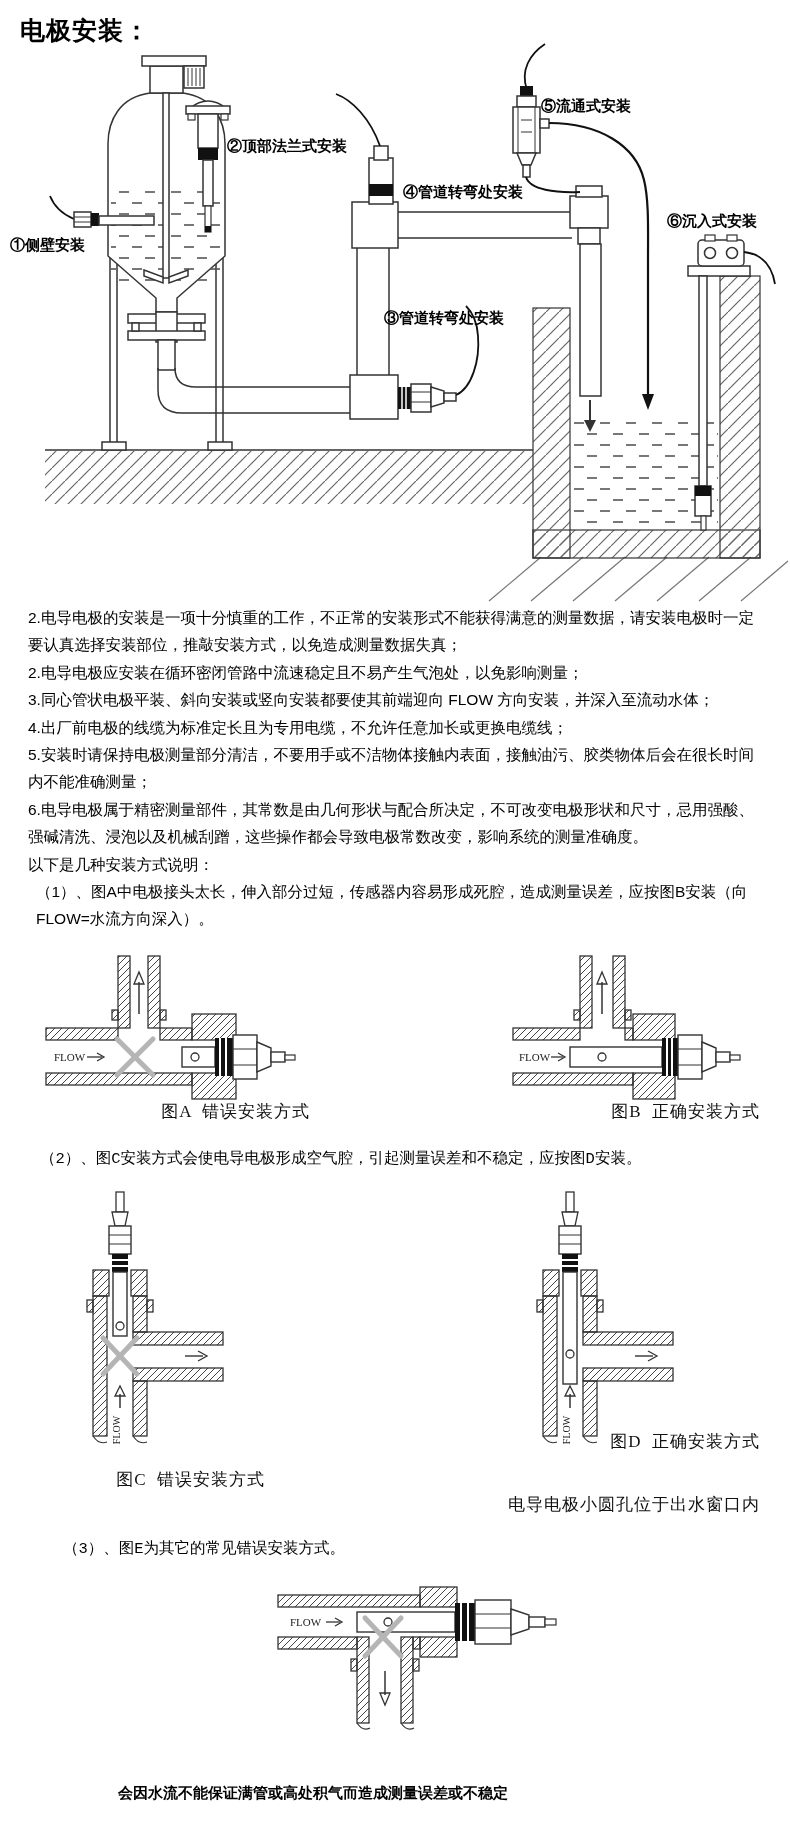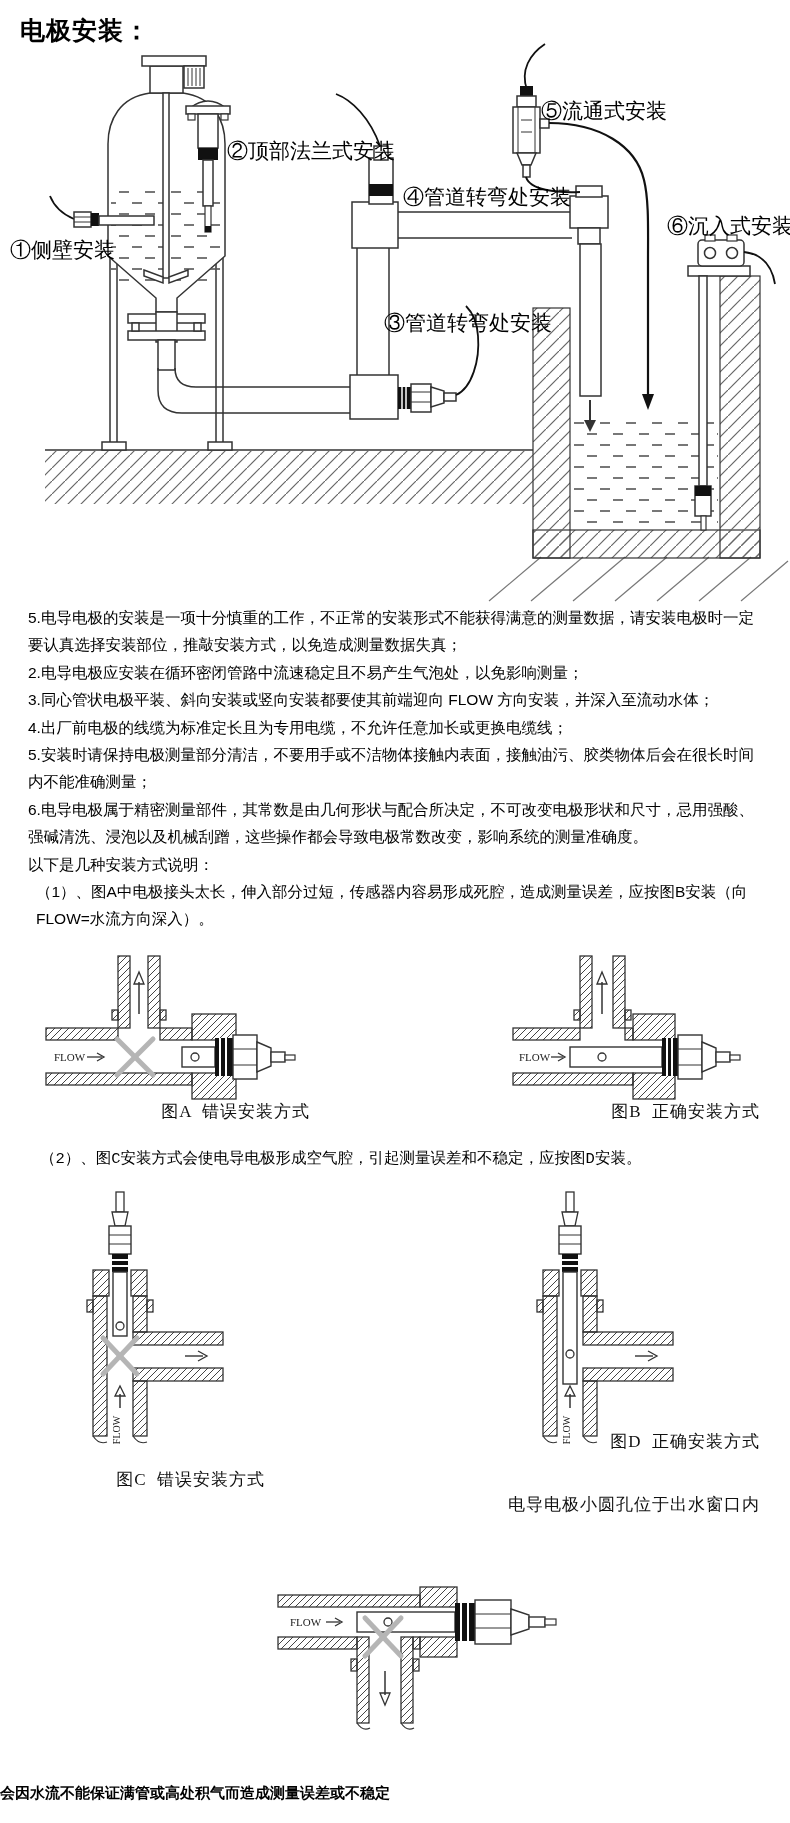--- a/index.html
+++ b/index.html
@@ -1,28 +1,28 @@
 <!DOCTYPE html>
 <html><head>
 <meta charset="utf-8">
 <style>
   html,body{margin:0;padding:0;background:#ffffff;}
   #page{position:relative;width:790px;height:1823px;background:#fff;overflow:hidden;
         font-family:"Liberation Sans", sans-serif;color:#000;}
   .abs{position:absolute;}
   #doc-title{left:20px;top:14px;font-size:25px;font-weight:bold;letter-spacing:1px;}
-  .dlabel{position:absolute;font-size:21px;font-weight:400;color:#000;white-space:nowrap;}
+  .dlabel{position:absolute;font-size:15px;font-weight:700;color:#000;white-space:nowrap;}
   #notes-block{left:28px;top:604px;width:740px;font-size:15.5px;line-height:27.4px;}
   #notes-title{font-size:17px;font-weight:bold;margin:0 0 4px 0;line-height:26px;}
   .note-p{margin:0;font-weight:500;}
   .point{padding-left:8px;}
   .flowtext{position:absolute;font-size:15.5px;line-height:27.4px;font-weight:500;font-family:Liberation Mono, monospace;}
   .cap{position:absolute;font-family:"Liberation Serif", serif;font-size:17px;color:#111;
        text-align:right;white-space:pre;letter-spacing:1px;}
-  #footer-note{left:0;top:1784px;width:626px;font-size:15px;font-weight:600;}
+  #footer-note{left:0;top:1784px;width:626px;text-align:center;font-size:15px;font-weight:600;}
   svg{position:absolute;overflow:visible;}
   svg text{font-family:"Liberation Serif", serif;fill:#222;}
 </style>
 </head>
 <body>
 
 <div id="page">
 
   <div id="doc-title" class="abs">电极安装：</div>
 
@@ -183,21 +183,21 @@
   </svg>
 
   <div class="dlabel" style="left:10px;top:236px">①侧壁安装</div>
   <div class="dlabel" style="left:227px;top:137px">②顶部法兰式安装</div>
   <div class="dlabel" style="left:384px;top:309px">③管道转弯处安装</div>
   <div class="dlabel" style="left:403px;top:183px">④管道转弯处安装</div>
   <div class="dlabel" style="left:541px;top:97px">⑤流通式安装</div>
   <div class="dlabel" style="left:667px;top:212px">⑥沉入式安装</div>
 
   <div id="notes-block" class="abs">
-    <p class="note-p">5.电导电极的安装是一项十分慎重的工作，不正常的安装形式不能获得满意的测量数据，请安装电极时一定要认真选择安装部位，推敲安装方式，以免造成测量数据失真；</p>
+    <p class="note-p">2.电导电极的安装是一项十分慎重的工作，不正常的安装形式不能获得满意的测量数据，请安装电极时一定要认真选择安装部位，推敲安装方式，以免造成测量数据失真；</p>
     <p class="note-p">2.电导电极应安装在循环密闭管路中流速稳定且不易产生气泡处，以免影响测量；</p>
     <p class="note-p">3.同心管状电极平装、斜向安装或竖向安装都要使其前端迎向 FLOW 方向安装，并深入至流动水体；</p>
     <p class="note-p">4.出厂前电极的线缆为标准定长且为专用电缆，不允许任意加长或更换电缆线；</p>
     <p class="note-p">5.安装时请保持电极测量部分清洁，不要用手或不洁物体接触内表面，接触油污、胶类物体后会在很长时间内不能准确测量；</p>
     <p class="note-p">6.电导电极属于精密测量部件，其常数是由几何形状与配合所决定，不可改变电极形状和尺寸，忌用强酸、强碱清洗、浸泡以及机械刮蹭，这些操作都会导致电极常数改变，影响系统的测量准确度。</p>
     <p class="note-p">以下是几种安装方式说明：</p>
     <p class="note-p point">（1）、图A中电极接头太长，伸入部分过短，传感器内容易形成死腔，造成测量误差，应按图B安装（向 FLOW=水流方向深入）。</p>
   </div>
 
   <svg class="abs" style="left:40px;top:952px" width="270" height="146" viewBox="0 0 270 146">
@@ -380,20 +380,21 @@
       <path d="M8,246 q6,9 14,6 M48,246 q6,9 14,6" fill="none" stroke="#333" stroke-width="1.2"></path>
     </g>
   </svg>
 
   <div class="cap" style="left:45px;top:1468px;width:220px">图C  错误安装方式</div>
   <div class="cap" style="left:460px;top:1390px;width:300px">
     <div>图D  正确安装方式</div>
     <div>电导电极小圆孔位于出水窗口内</div>
   </div>
 
+  <div class="flowtext" style="left:63px;top:1536px;width:700px">（3）、图E为其它的常见错误安装方式。</div>
 
   <svg class="abs" style="left:268px;top:1585px" width="322" height="148" viewBox="0 0 322 148">
     <defs>
         <pattern id="hE" width="7" height="7" patternUnits="userSpaceOnUse">
       <path d="M0,7 L7,0" stroke="#444" stroke-width="1"></path>
         </pattern>
       </defs>
     <g stroke="#333" stroke-width="1.3">
       <rect x="10" y="10" width="142" height="12" fill="url(#hE)"></rect>
       <rect x="152" y="2" width="37" height="20" fill="url(#hE)"></rect>

